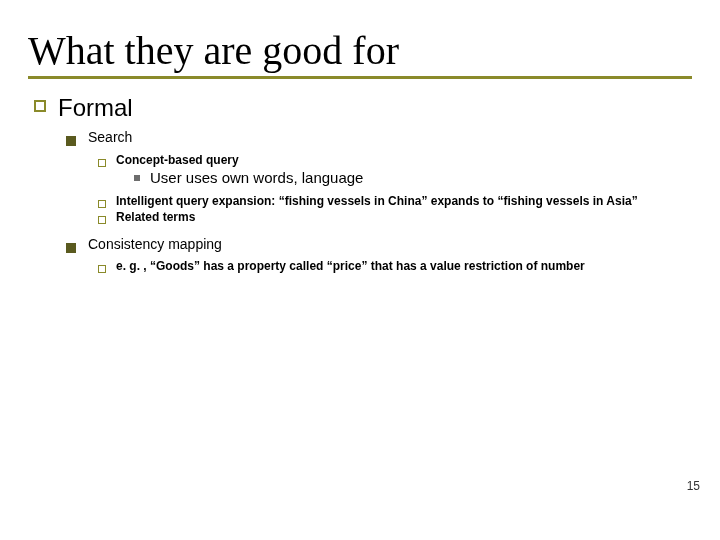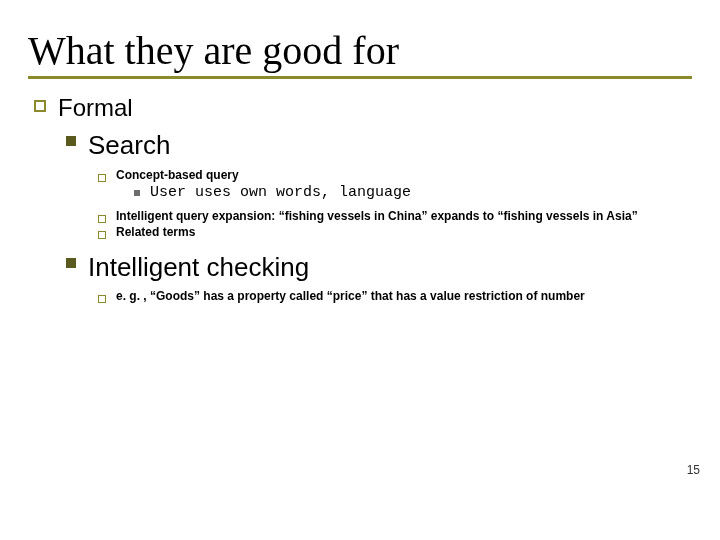--- a/index.html
+++ b/index.html
@@ -70,33 +70,33 @@
     margin-right: 10px;
   }
   .b-solid-sq-sm {
     width: 6px; height: 6px;
     background: #6d6d6d;
     margin-top: 7px;
     margin-right: 10px;
   }
 
   .t1 { font-size: 24px; line-height: 1.25; }
-  .t2 { font-size: 26px; line-height: 1.25; }
+  .t2 { font-size: 14px; line-height: 1.25; }
   .t3 { font-size: 12px; line-height: 1.3; font-weight: bold; }
-  .t4 { font-size: 15px; line-height: 1.35; font-family: Liberation Mono, monospace; }
+  .t4 { font-size: 15px; line-height: 1.35; }
 
   .text { flex: 1 1 auto; }
 
   .gap-s { height: 6px; }
   .gap-m { height: 10px; }
 
   .pagenum {
     position: absolute;
     right: 20px;
-    bottom: 27px;
+    bottom: 11px;
     font-size: 12px;
     color: #333;
     font-family: Verdana, Geneva, sans-serif;
   }
 </style>
 </head>
 <body>
 
 <div class="slide">
 
@@ -132,21 +132,21 @@
   </div>
 
   <div class="item lvl3">
     <span class="bullet b-hollow-sq-sm"></span>
     <span class="text t3">Related terms</span>
   </div>
   <div class="gap-m"></div>
 
   <div class="item lvl2">
     <span class="bullet b-solid-sq-lg"></span>
-    <span class="text t2">Intelligent checking</span>
+    <span class="text t2">Consistency mapping</span>
   </div>
   <div class="gap-s"></div>
 
   <div class="item lvl3">
     <span class="bullet b-hollow-sq-sm"></span>
     <span class="text t3">e. g. , “Goods” has a property called “price” that has a value restriction of number</span>
   </div>
   <div class="gap-m"></div>
 
   <div class="gap-s"></div>

